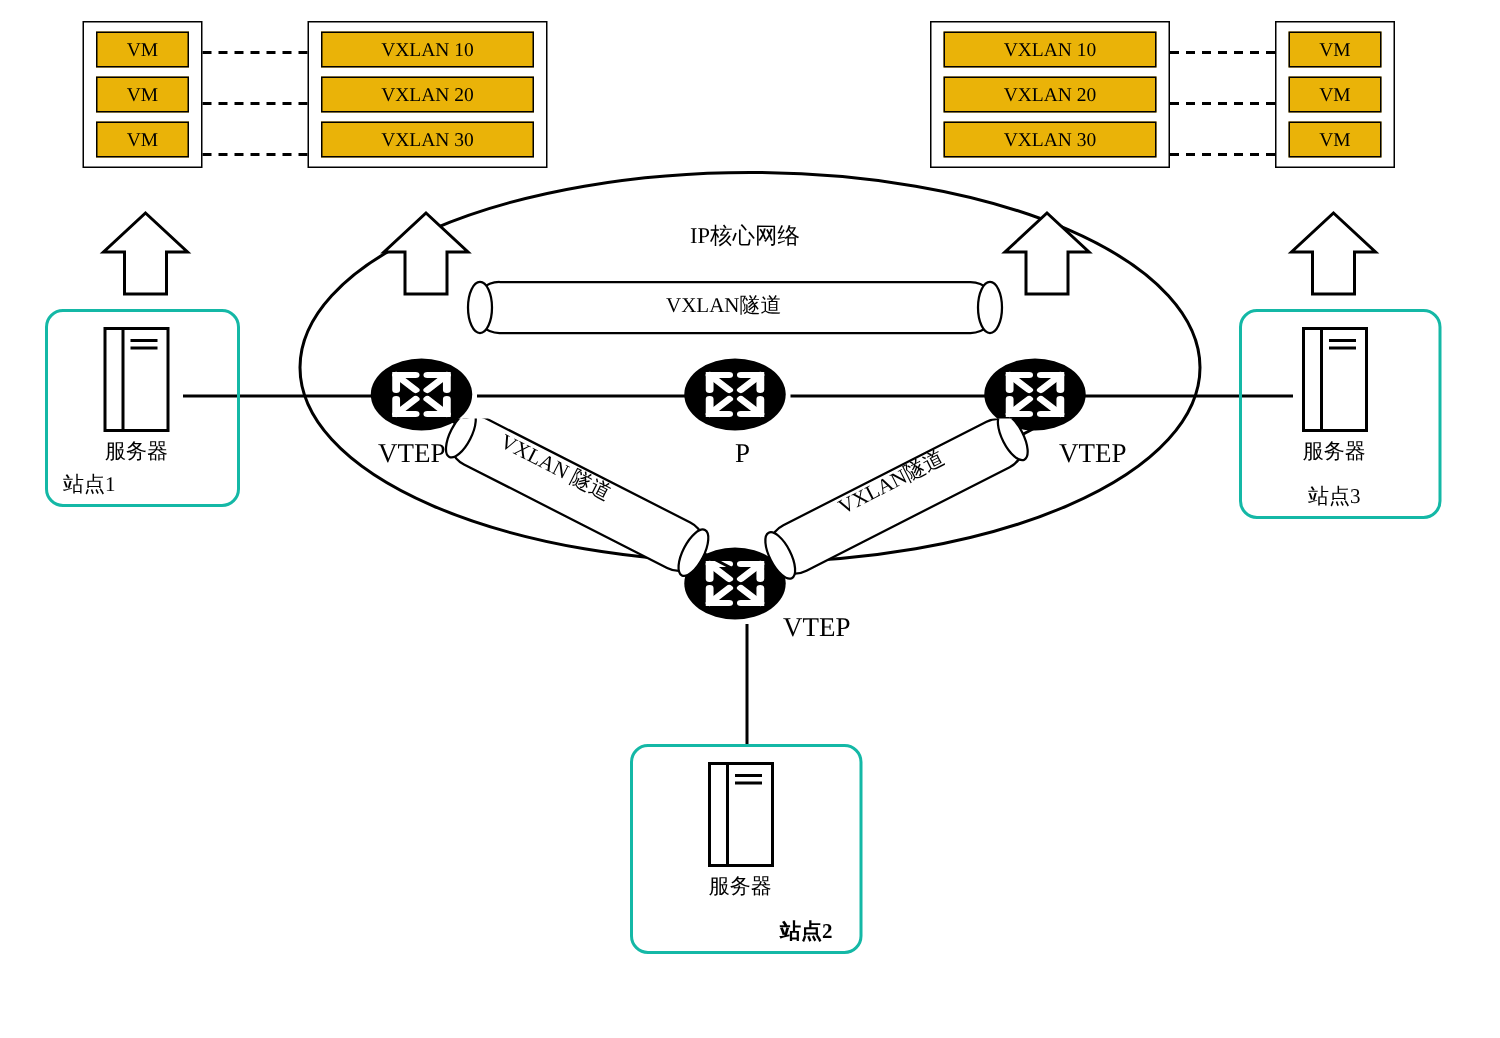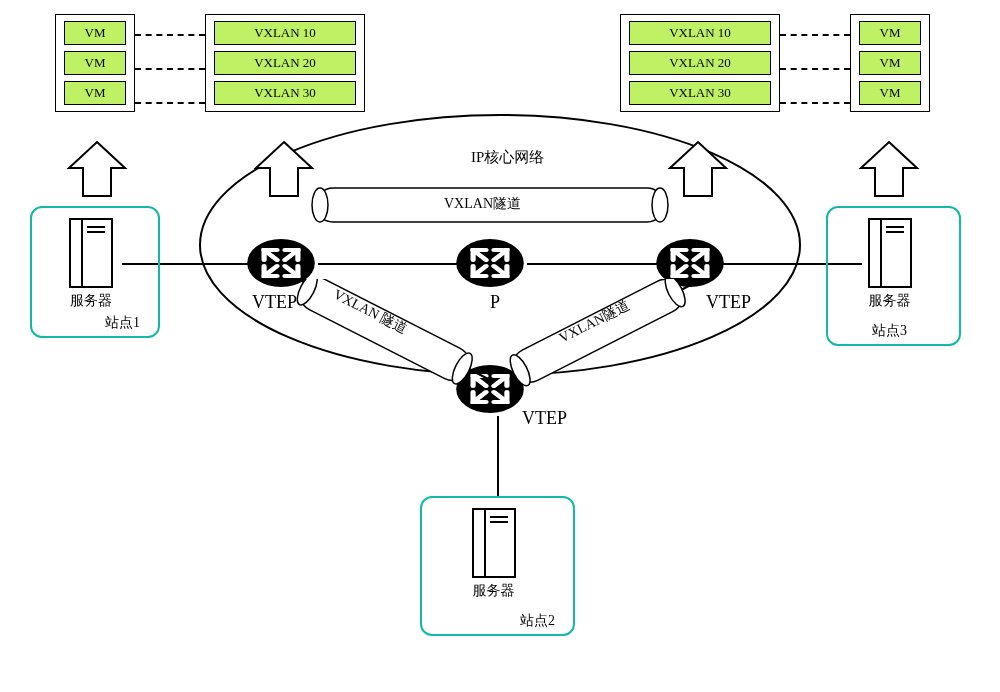--- a/index.html
+++ b/index.html
@@ -14,21 +14,21 @@
     width: 1000px;
     height: 692px;
   }
   .abs { position: absolute; }
 
   
   .small-box {
     border: 1.5px solid #000;
     text-align: center;
     padding: 3px 4px;
-    background: #bef264;
+    background: #eab308;
     font-size: 13px;
   }
   .stack-outer {
     border: 1.5px solid #000;
     padding: 6px 8px;
     display: flex;
     flex-direction: column;
     gap: 6px;
   }
 
@@ -110,21 +110,21 @@
   }
 </style>
 </head>
 <body>
 
 <div class="canvas">
 
   <svg class="abs" style="left:190px; top:105px;" width="620" height="280">
     <ellipse cx="310" cy="140" rx="300" ry="130" fill="none" stroke="#000" stroke-width="2"></ellipse>
   </svg>
-  <div class="abs" style="left:471px; top:148px; font-size:15px;">IP核心网络</div>
+  <div class="abs" style="left:460px; top:148px; font-size:15px;">IP核心网络</div>
 
   <div class="abs stack-outer" style="left:55px; top:14px; width:80px;">
     <div class="small-box">VM</div>
     <div class="small-box">VM</div>
     <div class="small-box">VM</div>
   </div>
   <div class="abs stack-outer" style="left:205px; top:14px; width:160px;">
     <div class="small-box">VXLAN 10</div>
     <div class="small-box">VXLAN 20</div>
     <div class="small-box">VXLAN 30</div>
@@ -163,21 +163,21 @@
   </svg>
 
   <div class="abs solid-h" style="left:122px; top:263px; width:140px;"></div>
   <div class="abs solid-h" style="left:318px; top:263px; width:140px;"></div>
   <div class="abs solid-h" style="left:527px; top:263px; width:140px;"></div>
   <div class="abs solid-h" style="left:722px; top:263px; width:140px;"></div>
 
   <div class="abs site" style="left:30px; top:206px; width:130px;">
     <div class="server"></div>
     <div class="server-label">服务器</div>
-    <div class="site-label" style="text-align:right; ">站点1</div>
+    <div class="site-label" style="text-align:left; ">站点1</div>
   </div>
 
   <div class="abs site" style="left:826px; top:206px; width:135px;">
     <div class="server"></div>
     <div class="server-label">服务器</div>
     <div class="site-label" style="text-align:center; margin-top:12px;">站点3</div>
   </div>
 
   <svg class="abs router" style="left:254px; top:236px;" viewBox="0 0 54 54">
     <ellipse cx="27" cy="27" rx="26" ry="24" fill="#000"></ellipse>
@@ -242,21 +242,21 @@
   <svg class="abs" style="left:240px; top:240px;" width="520" height="180">
     <line x1="60" y1="40" x2="250" y2="140" stroke="#000" stroke-width="2"></line>
     <line x1="460" y1="40" x2="270" y2="140" stroke="#000" stroke-width="2"></line>
   </svg>
 
   <div class="abs solid-v" style="left:497px; top:416px; height:80px;"></div>
 
   <div class="abs site" style="left:420px; top:496px; width:155px;">
     <div class="server"></div>
     <div class="server-label">服务器</div>
-    <div class="site-label" style="text-align:right; margin-top:12px;">站点2</div>
+    <div class="site-label" style="text-align:right; margin-top:12px;font-weight:bold;">站点2</div>
   </div>
 
   <svg class="abs" style="left:310px; top:184px;" width="360" height="42">
     <rect x="6" y="4" width="348" height="34" rx="17" fill="#fff" stroke="#000" stroke-width="1.5"></rect>
     <ellipse cx="10" cy="21" rx="8" ry="17" fill="#fff" stroke="#000" stroke-width="1.5"></ellipse>
     <ellipse cx="350" cy="21" rx="8" ry="17" fill="#fff" stroke="#000" stroke-width="1.5"></ellipse>
   </svg>
   <div class="abs tube-label" style="left:444px; top:195px;">VXLAN隧道</div>
 
   <svg class="abs" style="left:292px; top:279px;" width="190" height="110">

